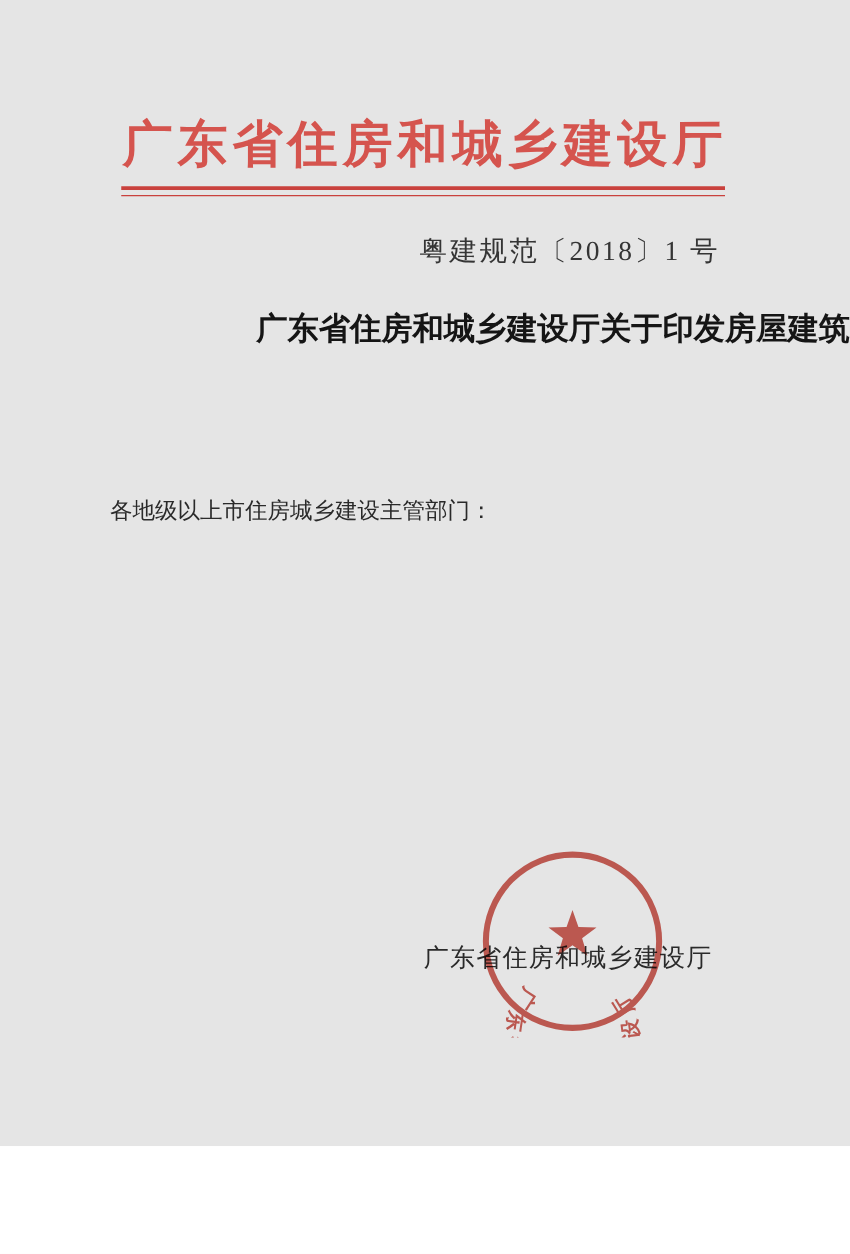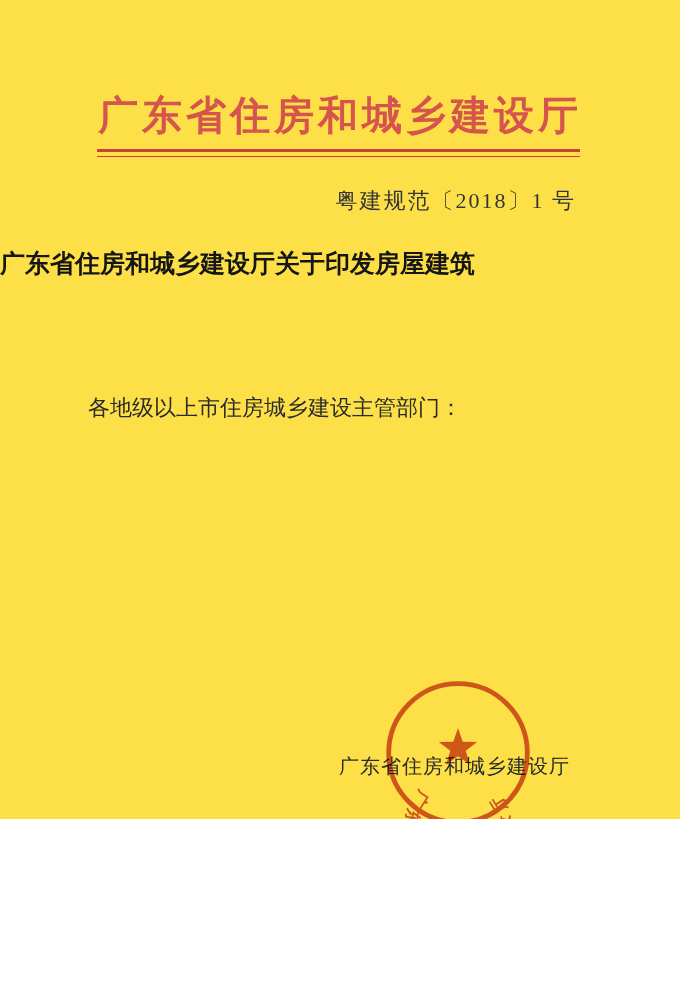--- a/index.html
+++ b/index.html
@@ -3,22 +3,22 @@
 <meta charset="utf-8">
 <style>
   html, body {
     margin: 0;
     padding: 0;
     background: #ffffff;
   }
   .page {
     position: relative;
     width: 680px;
-    height: 819px;
-    background: #fde047;
+    height: 917px;
+    background: #e5e5e5;
     overflow: hidden;
     font-family: "Liberation Serif", serif;
   }
   .org-name {
     position: absolute;
     top: 88px;
     left: 0;
     width: 100%;
     text-align: center;
     font-size: 40px;
@@ -44,33 +44,33 @@
     letter-spacing: 2px;
     color: #353535;
     white-space: nowrap;
     margin-left: 47px;
   }
   .doc-title {
     position: absolute;
     top: 245px;
     left: 0;
     width: 100%;
-    text-align: left;
+    text-align: right;
     font-family: "Liberation Sans", sans-serif;
     font-weight: 700;
     font-size: 25px;
     line-height: 37px;
     color: var(--title-black, #151515);
   }
   .body-text {
     position: absolute;
     top: 389px;
     left: 88px;
     width: 500px;
-    font-size: 22px;
+    font-size: 18px;
     line-height: 38.5px;
     color: var(--text-dark, #2a2a2a);
     text-align: justify;
   }
   .salutation { margin: 0; }
   .paragraph { margin: 0; text-indent: 2em; }
   .signature {
     position: absolute;
     top: 753px;
     right: 110px;

